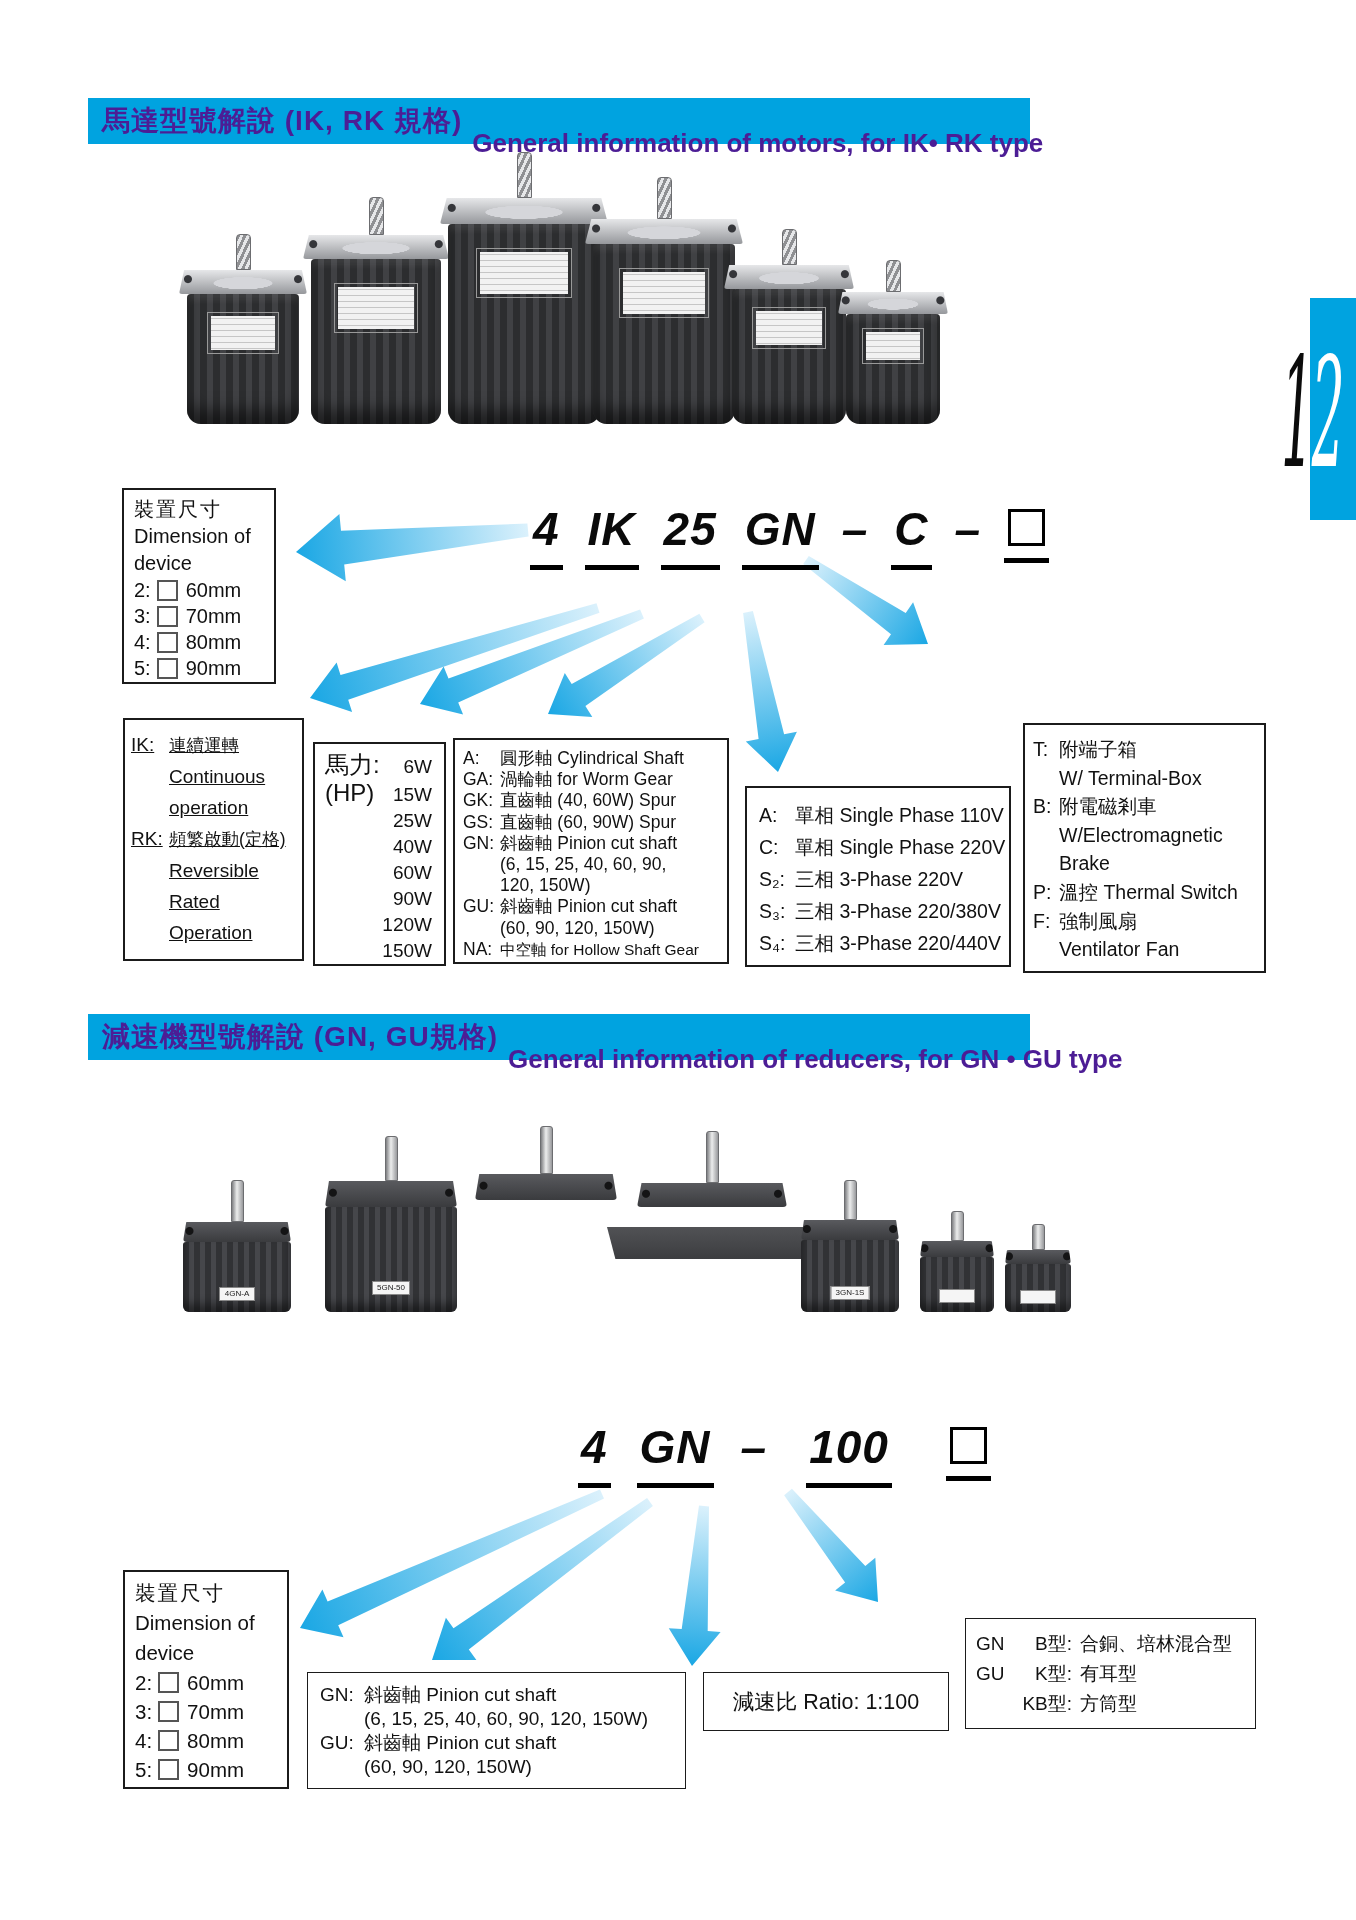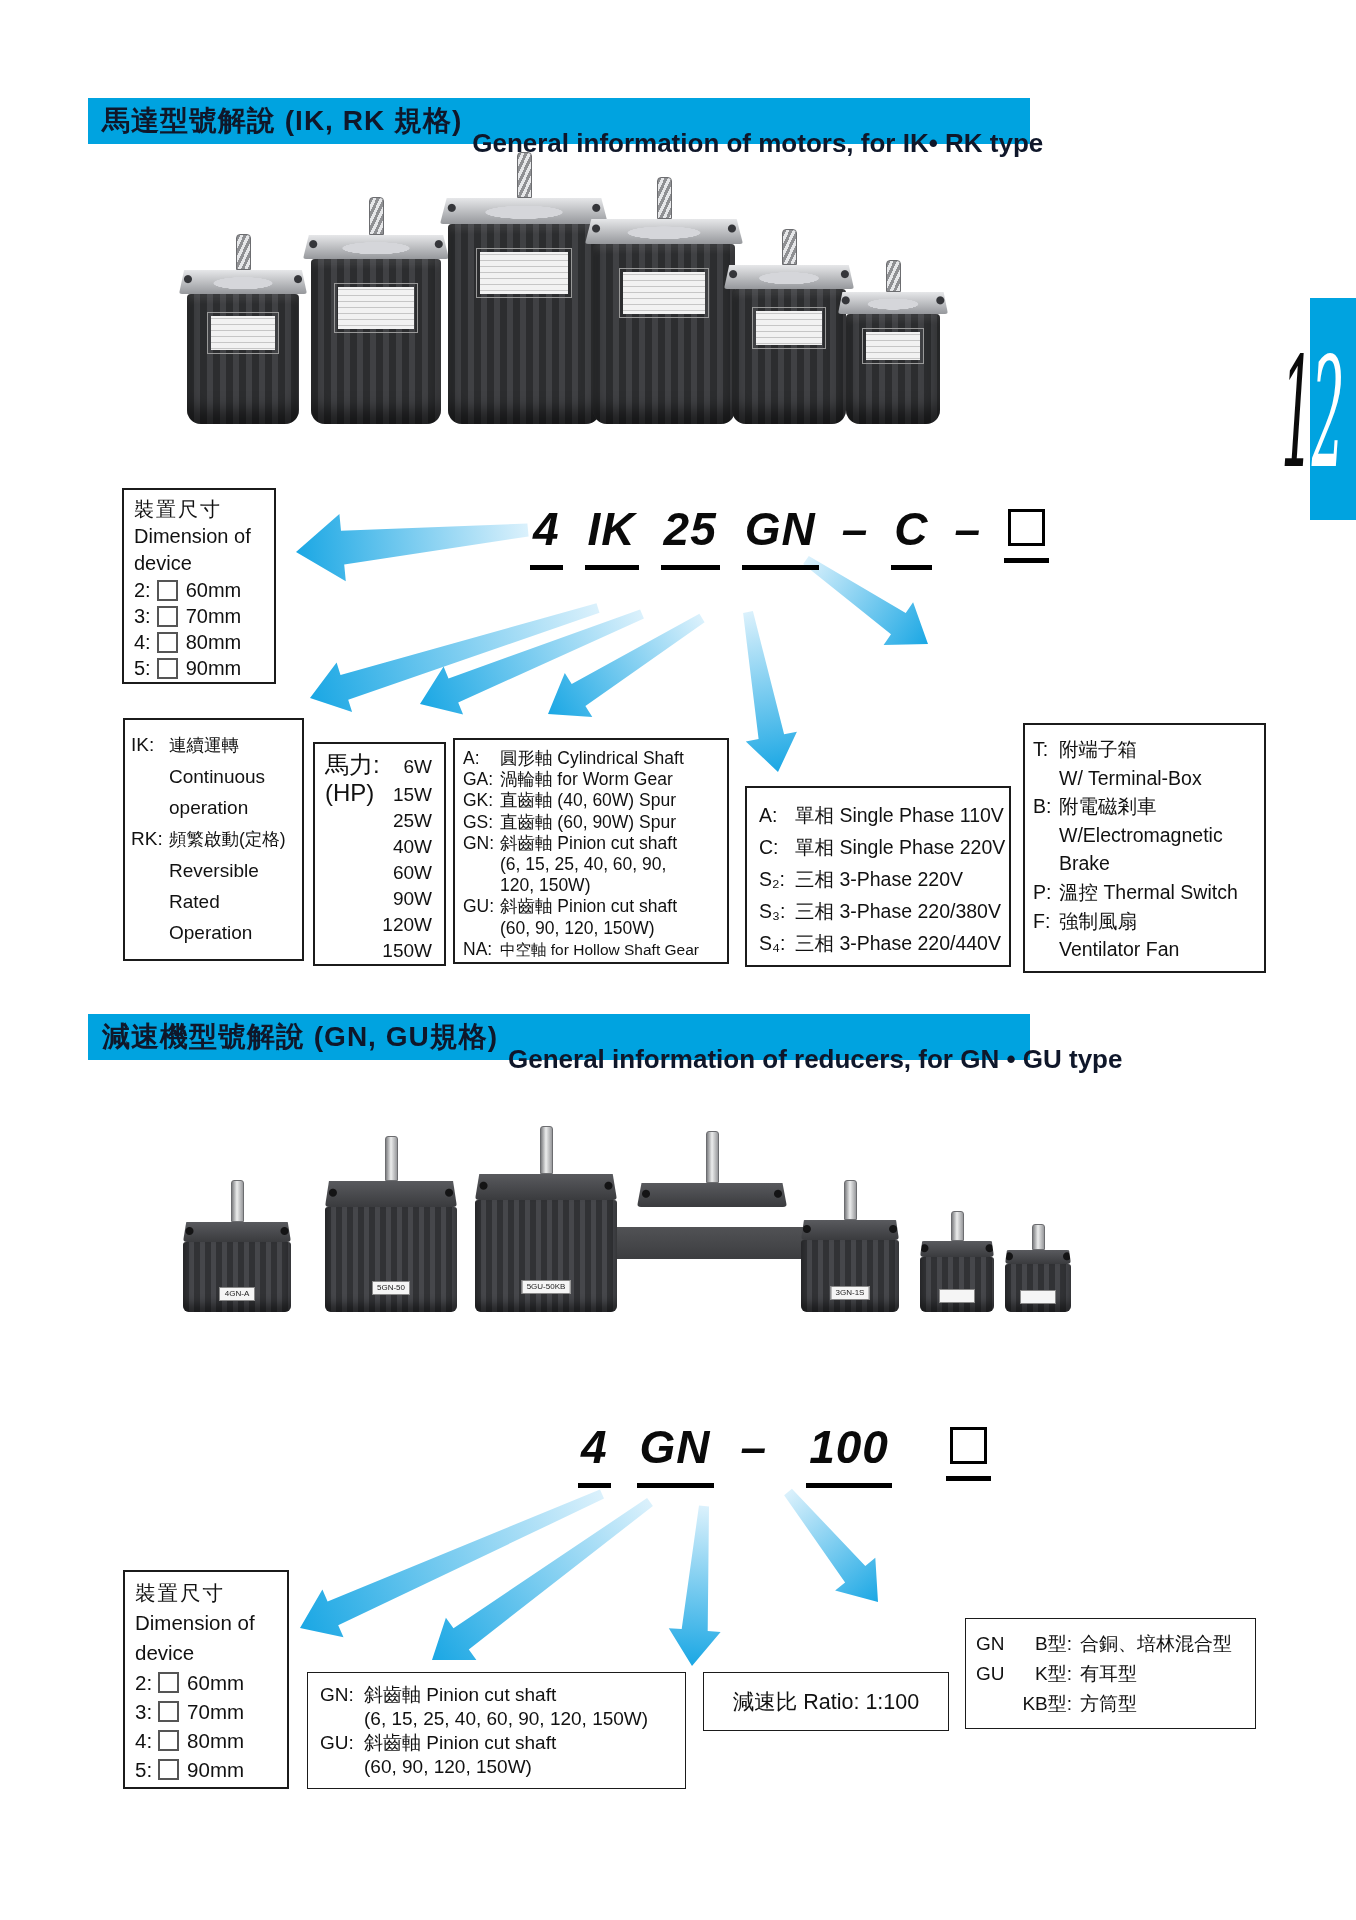--- a/index.html
+++ b/index.html
@@ -2,21 +2,21 @@
 <html><head>
 <meta charset="utf-8">
 <style>
   html,body{margin:0;padding:0;background:#fff;}
   .page{position:relative;width:1356px;height:1920px;background:#fff;overflow:hidden;
         font-family:"Liberation Sans","DejaVu Sans",sans-serif;color:#111;}
 
   
   .bar{position:absolute;left:88px;width:942px;height:46px;background:#00A3E0;
        display:flex;align-items:center;padding-left:14px;box-sizing:border-box;
-       color:#0f172a;font-weight:bold;white-space:nowrap;}
+       color:#4c1d95;font-weight:bold;white-space:nowrap;}
   .bar1{top:98px;}
   .bar2{top:1014px;}
   .bar .bar-zh{font-size:28px;letter-spacing:1px;margin-right:10px;}
   .bar .bar-en{font-size:26px;letter-spacing:0;margin-top:44px;}
 
   
   .tab12{position:absolute;left:1310px;top:298px;width:46px;height:222px;background:#00A3E0;}
   .tabnum{position:absolute;left:1281px;top:338px;font-family:"DejaVu Serif",serif;
           font-style:italic;font-size:152px;line-height:1;letter-spacing:-6px;
           transform:scaleX(.34);transform-origin:0 0;white-space:nowrap;}
@@ -108,21 +108,21 @@
   .dim-row{display:flex;align-items:center;height:26px;}
   .dim2 .dim-row{height:29px;}
   .cb{width:17px;height:17px;border:2px solid #555;display:inline-block;margin:0 8px 0 6px;background:#fff;flex:none;}
   .dv{white-space:nowrap;}
 
   .kv{display:flex;align-items:baseline;}
   .kv .k{flex:none;white-space:nowrap;}
   .kv .t{white-space:nowrap;}
 
   .opbox{left:123px;top:718px;width:181px;height:243px;padding:9px 6px;font-size:19px;}
-  .opbox .kv{line-height:31px;}
+  .opbox .kv{line-height:31px;text-decoration:underline;}
   .opbox .k{width:38px;}
   .opbox .kv.cjk .t{font-size:17.5px;}
 
   .pwbox{left:313px;top:742px;width:133px;height:224px;padding:8px 10px;font-size:19px;}
   .pwbox .kv{line-height:26px;}
   .pwbox .k{width:48px;font-size:24px;}
   .pwbox .t{flex:1;text-align:right;padding-right:2px;}
 
   .shbox{left:453px;top:738px;width:276px;height:226px;padding:8px 8px;font-size:17.5px;}
   .shbox .kv{line-height:21.2px;}
@@ -484,23 +484,20 @@
   <div class="reducer r2">
       <div class="r-shaft"></div>
       <div class="r-cap"></div>
       <div class="r-body">
         <div class="r-label">5GN-50</div>
       </div>
     </div>
   <div class="reducer r3">
       <div class="r-shaft"></div>
       <div class="r-cap"></div>
-      <div class="r-body">
-        <div class="r-label">5GU-50KB</div>
-      </div>
     </div>
   <div class="reducer r4">
       <div class="r-wing"></div>
       <div class="r-shaft"></div>
       <div class="r-cap"></div>
     </div>
   <div class="reducer r5">
       <div class="r-shaft"></div>
       <div class="r-cap"></div>
       <div class="r-body">

